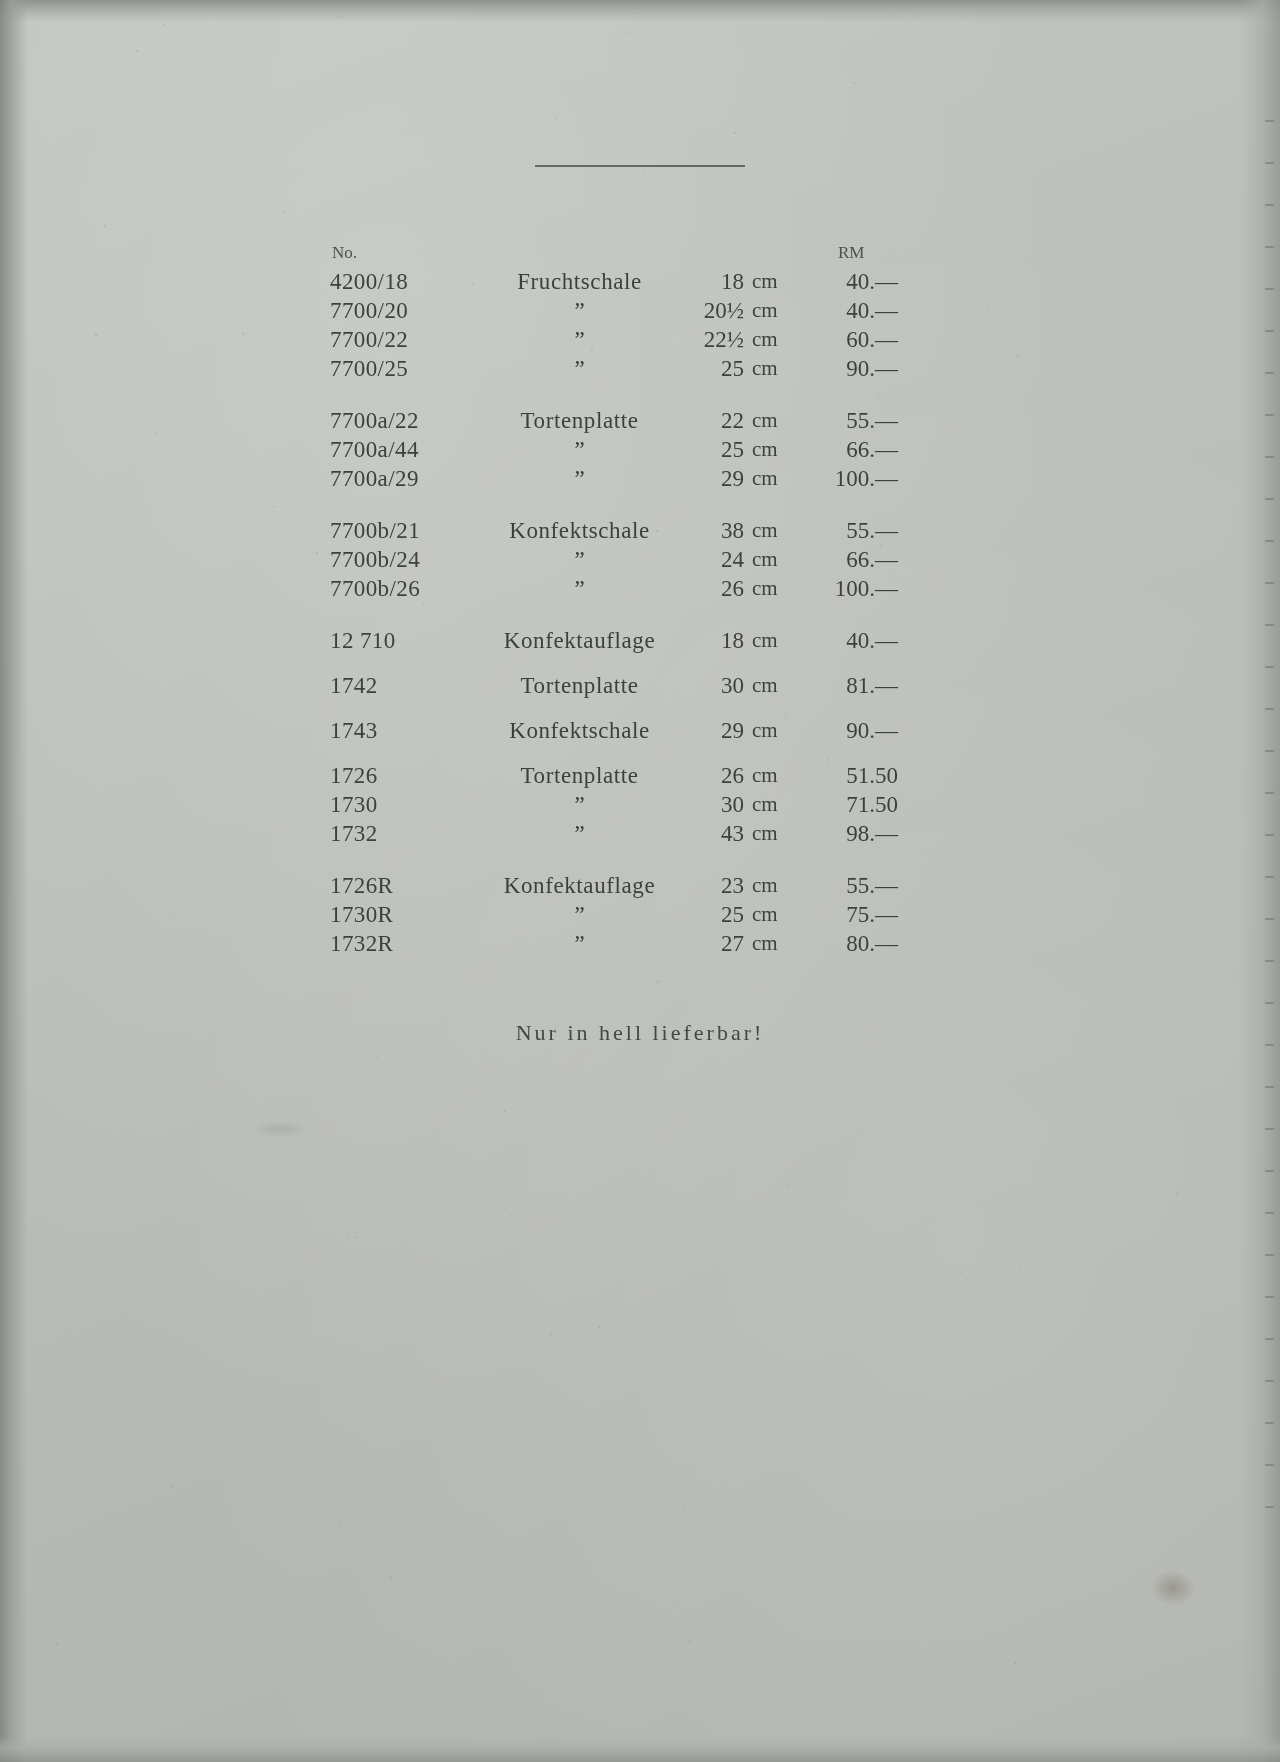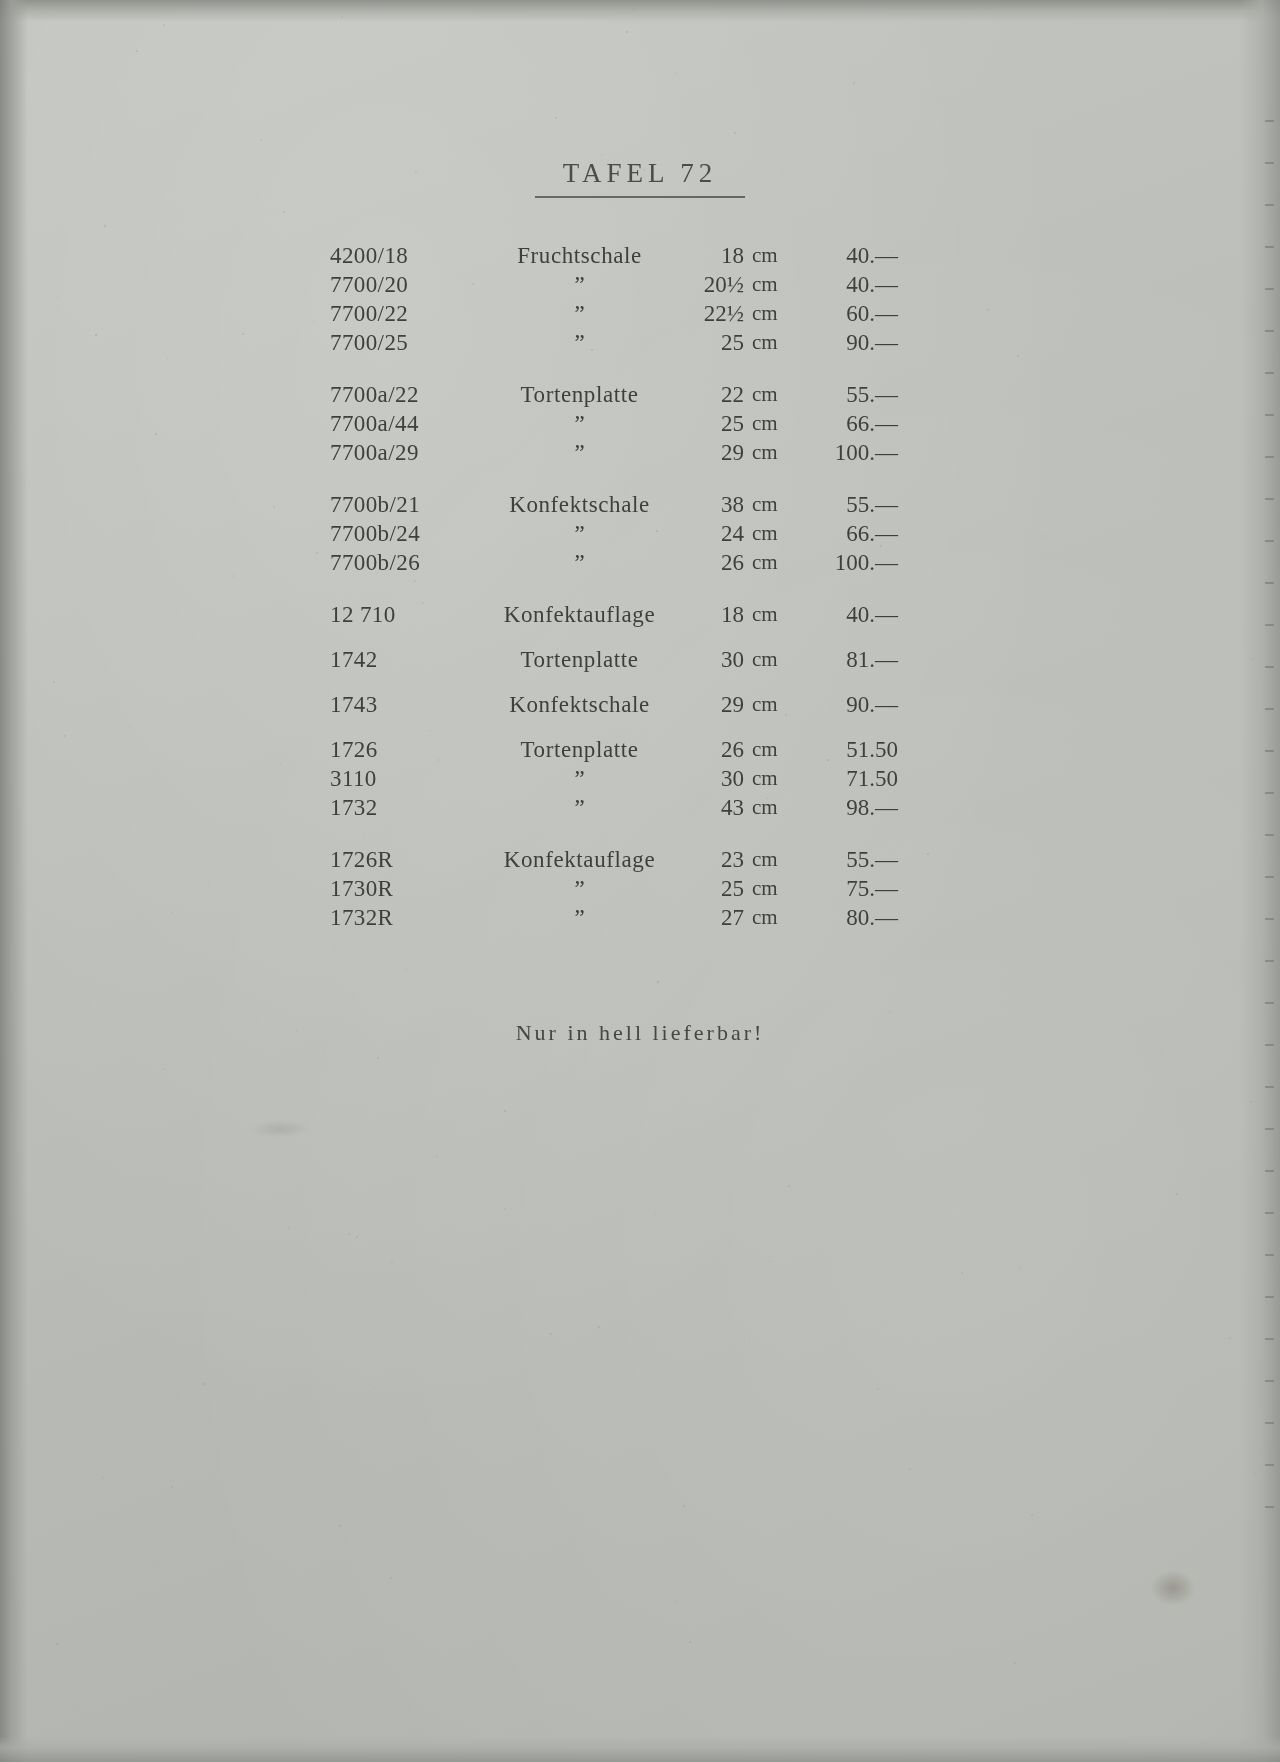--- a/index.html
+++ b/index.html
@@ -251,25 +251,28 @@
       <i style="top: 1302px;"></i>
       <i style="top: 1344px;"></i>
       <i style="top: 1386px;"></i>
     </div>
   <div id="stain1"></div>
   <div id="stain2"></div>
 
   <div id="content">
 
     <div id="title-block">
-      <div id="title-text">TAFEL 72</div>
       <div id="title-rule"></div>
     </div>
 
     <div id="table">
+      <div class="hdr">
+        <span class="col-no">No.</span>
+        <span class="col-rm">RM</span>
+      </div>
       <div id="rows">
           <div class="row">
             <span class="c-art">4200/18</span>
             <span class="c-name">Fruchtschale</span>
             <span class="c-size">18</span>
             <span class="c-unit">cm</span>
             <span class="c-price">40.—</span>
           </div>
           <div class="row ditto">
             <span class="c-art">7700/20</span>
@@ -362,21 +365,21 @@
           </div>
           <div class="gap-sm"></div>
           <div class="row">
             <span class="c-art">1726</span>
             <span class="c-name">Tortenplatte</span>
             <span class="c-size">26</span>
             <span class="c-unit">cm</span>
             <span class="c-price">51.50</span>
           </div>
           <div class="row ditto">
-            <span class="c-art">3110</span>
+            <span class="c-art">1730</span>
             <span class="c-name">”</span>
             <span class="c-size">30</span>
             <span class="c-unit">cm</span>
             <span class="c-price">71.50</span>
           </div>
           <div class="row ditto">
             <span class="c-art">1732</span>
             <span class="c-name">”</span>
             <span class="c-size">43</span>
             <span class="c-unit">cm</span>

